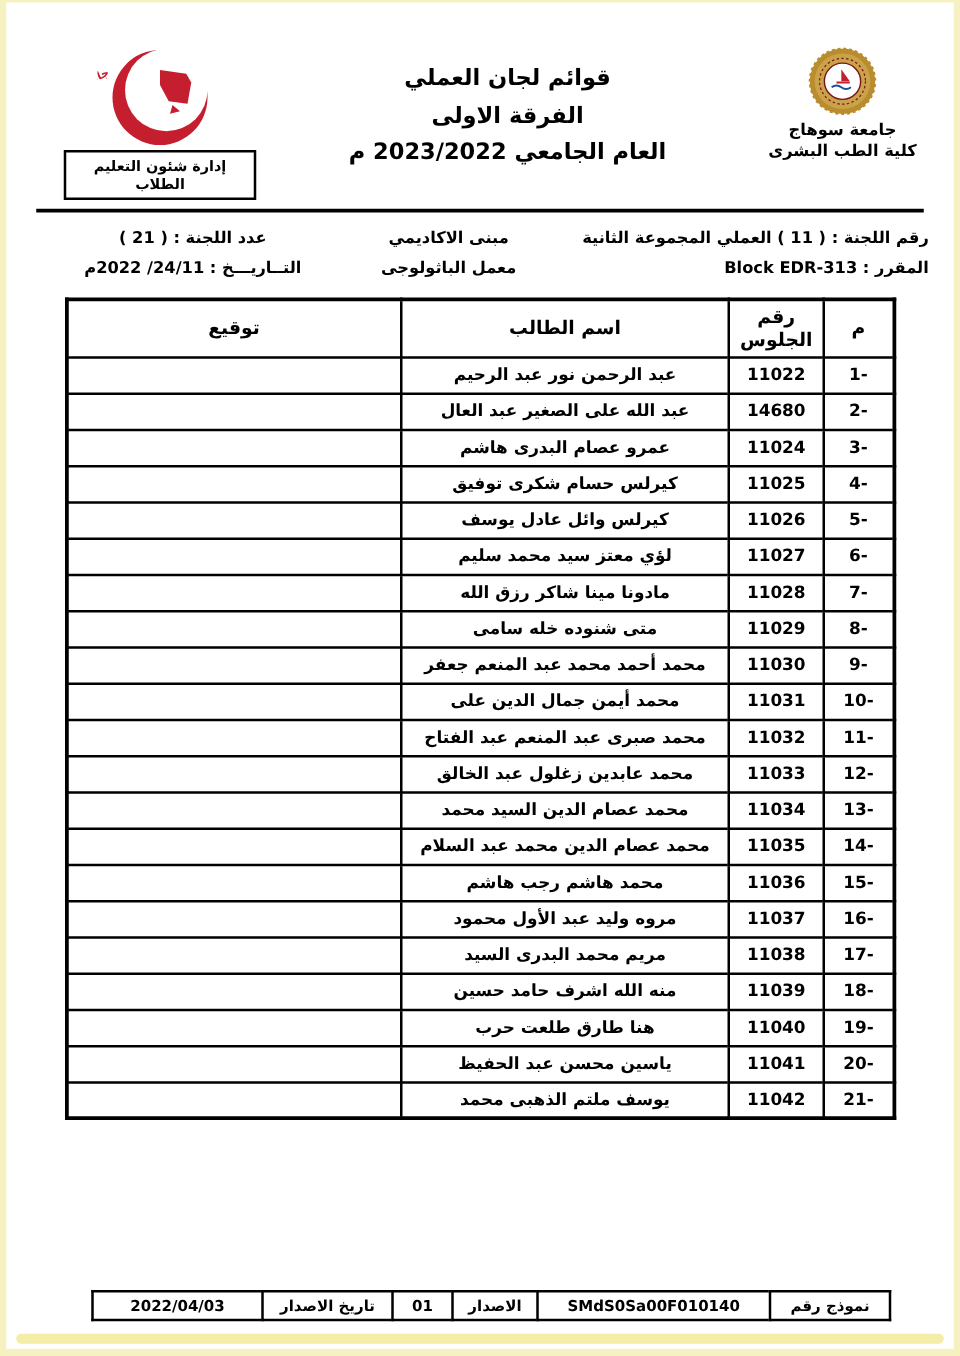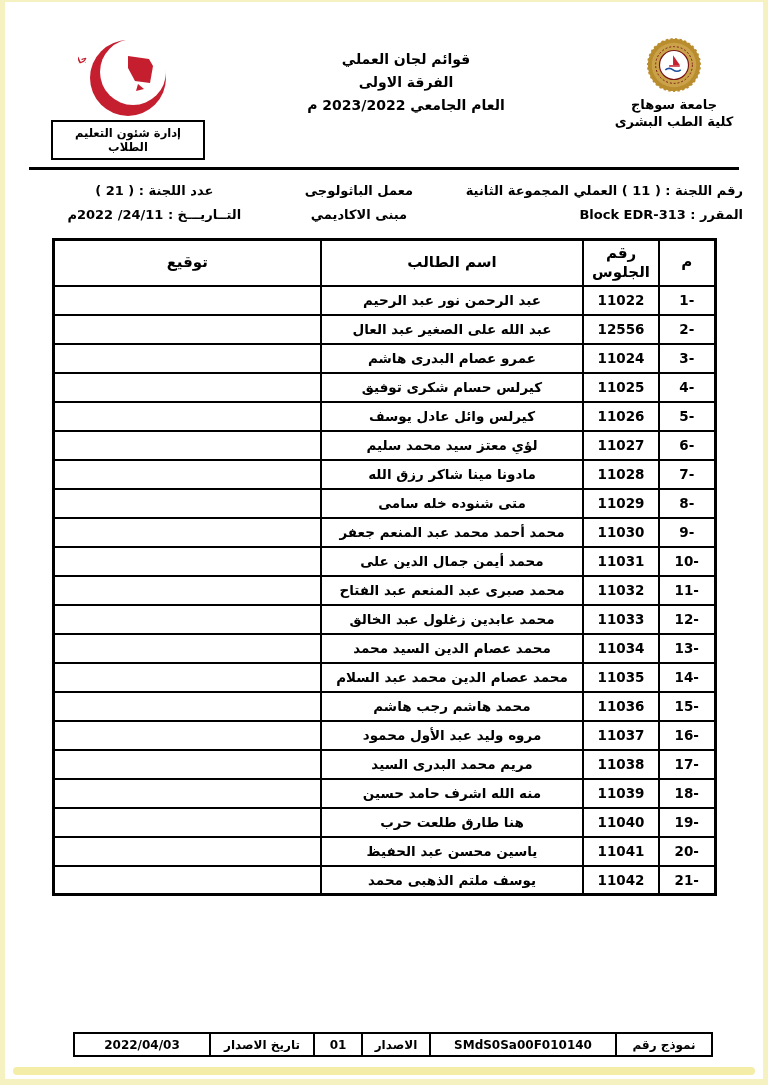--- a/index.html
+++ b/index.html
@@ -18,21 +18,21 @@
     overflow:hidden;
   }
   .scan-strip {
     position:absolute; bottom:4px; left:8px; right:8px; height:8px;
     background:#f3eda8; border-radius:4px;
   }
   
   .hdr { display:flex; justify-content:space-between; align-items:flex-start; padding:34px 22px 0 46px; }
   .seal-block { width:134px; text-align:center; font-size:13px; line-height:1.3; }
   .seal-block svg { display:block; margin:0 auto 3px; }
-  .titles { text-align:center; font-size:14px; line-height:1.65; padding-top:12px; }
+  .titles { text-align:center; font-size:18px; line-height:1.65; padding-top:12px; }
   .crescent-block { width:154px; text-align:center; }
   .crescent-block svg { display:block; margin:0 auto; }
   .dept-box { border:2px solid #000; font-size:11.5px; padding:4px 2px; margin-top:2px; background:#fff; }
   .rule { height:3px; background:#000; margin:7px 24px 0; }
   
   .info { display:flex; padding:9px 20px 4px; font-size:13px; line-height:1.85; }
   .info-a { flex:0 0 43%; text-align:right; }
   .info-b { flex:0 0 21%; text-align:center; }
   .info-c { flex:0 0 36%; text-align:center; }
   
@@ -92,22 +92,22 @@
   </div>
 
   <div class="rule"></div>
 
   <div class="info">
     <div class="info-a">
       <div>رقم اللجنة : ( 11 ) العملي المجموعة الثانية</div>
       <div>المقرر : Block EDR-313</div>
     </div>
     <div class="info-b">
+      <div>مبنى الاكاديمي</div>
       <div>معمل الباثولوجى</div>
-      <div>مبنى الاكاديمي</div>
     </div>
     <div class="info-c">
       <div>عدد اللجنة : ( 21 )</div>
       <div>التــاريـــخ : 24/11/ 2022م</div>
     </div>
   </div>
 
   <table class="students">
     <colgroup>
       <col class="c-serial">
@@ -125,21 +125,21 @@
     </thead>
     <tbody id="rows">
         <tr>
           <td class="c-serial" dir="ltr">1-</td>
           <td class="c-seat" dir="ltr">11022</td>
           <td class="c-name">عبد الرحمن نور عبد الرحيم</td>
           <td class="c-sign"></td>
         </tr>
         <tr>
           <td class="c-serial" dir="ltr">2-</td>
-          <td class="c-seat" dir="ltr">12556</td>
+          <td class="c-seat" dir="ltr">14680</td>
           <td class="c-name">عبد الله على الصغير عبد العال</td>
           <td class="c-sign"></td>
         </tr>
         <tr>
           <td class="c-serial" dir="ltr">3-</td>
           <td class="c-seat" dir="ltr">11024</td>
           <td class="c-name">عمرو عصام البدرى هاشم</td>
           <td class="c-sign"></td>
         </tr>
         <tr>

